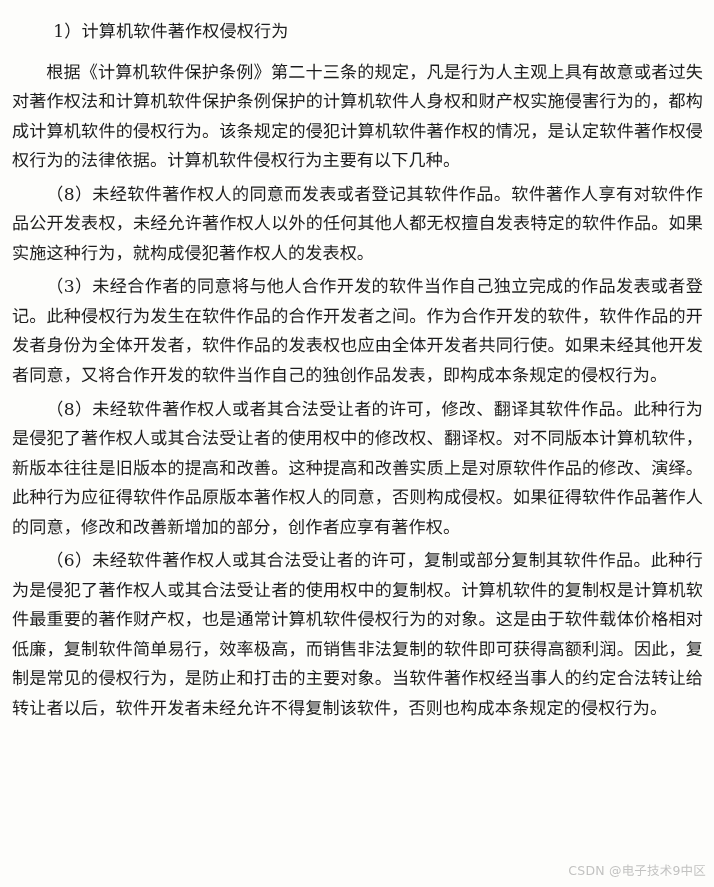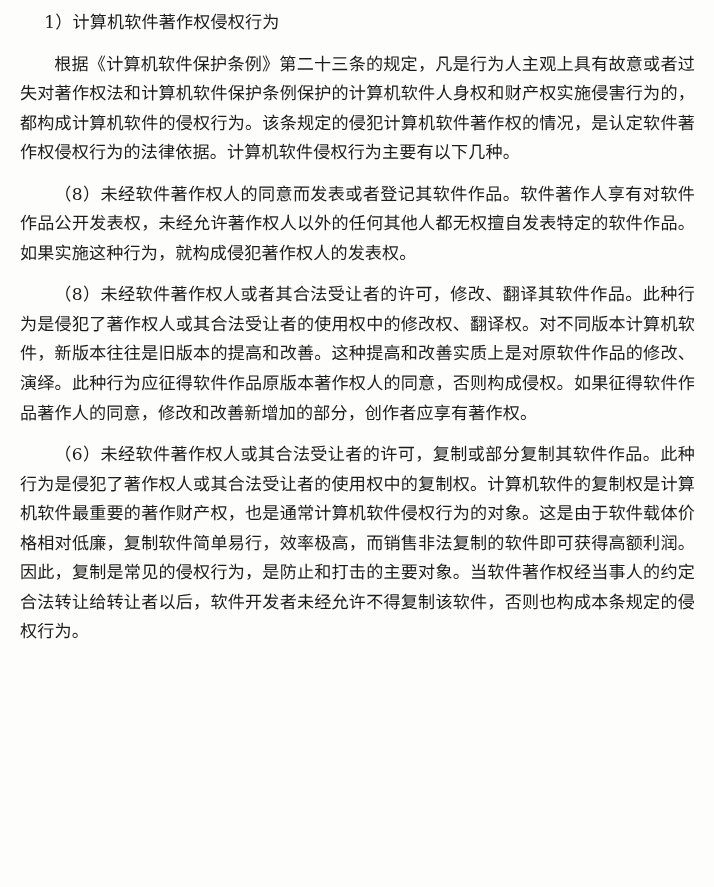--- a/index.html
+++ b/index.html
@@ -20,33 +20,33 @@
     font-family: "DejaVu Serif", "Liberation Serif", serif;
     color: #1a1a1a;
   }
 
   .doc-body {
     position: relative;
     z-index: 2;
   }
 
   p.para {
-    margin: 12px;
+    margin: 4px;
     font-size: 17.1px;
     line-height: 29.55px;
     text-align: justify;
     text-justify: inter-ideograph;
     text-indent: 2em;
     letter-spacing: 0.15px;
     word-break: break-all;
     color: #1c1c1c;
   }
 
   p.heading {
-    margin: 2px;
+    margin: 11px;
     font-size: 17.1px;
     line-height: 29.55px;
     text-indent: 2em;
     letter-spacing: 0.15px;
     color: #1c1c1c;
   }
 
   .watermark {
     position: absolute;
     right: 8px;
@@ -63,19 +63,21 @@
 </style>
 </head>
 <body>
 
 <div class="page">
 
   <div class="doc-body">
     <p class="heading">1）计算机软件著作权侵权行为</p>
     <p class="para">根据《计算机软件保护条例》第二十三条的规定，凡是行为人主观上具有故意或者过失对著作权法和计算机软件保护条例保护的计算机软件人身权和财产权实施侵害行为的，都构成计算机软件的侵权行为。该条规定的侵犯计算机软件著作权的情况，是认定软件著作权侵权行为的法律依据。计算机软件侵权行为主要有以下几种。</p>
     <p class="para">（8）未经软件著作权人的同意而发表或者登记其软件作品。软件著作人享有对软件作品公开发表权，未经允许著作权人以外的任何其他人都无权擅自发表特定的软件作品。如果实施这种行为，就构成侵犯著作权人的发表权。</p>
+    <p class="para">（3）未经合作者的同意将与他人合作开发的软件当作自己独立完成的作品发表或者登记。此种侵权行为发生在软件作品的合作开发者之间。作为合作开发的软件，软件作品的开发者身份为全体开发者，软件作品的发表权也应由全体开发者共同行使。如果未经其他开发者同意，又将合作开发的软件当作自己的独创作品发表，即构成本条规定的侵权行为。</p>
     <p class="para">（8）未经软件著作权人或者其合法受让者的许可，修改、翻译其软件作品。此种行为是侵犯了著作权人或其合法受让者的使用权中的修改权、翻译权。对不同版本计算机软件，新版本往往是旧版本的提高和改善。这种提高和改善实质上是对原软件作品的修改、演绎。此种行为应征得软件作品原版本著作权人的同意，否则构成侵权。如果征得软件作品著作人的同意，修改和改善新增加的部分，创作者应享有著作权。</p>
     <p class="para">（6）未经软件著作权人或其合法受让者的许可，复制或部分复制其软件作品。此种行为是侵犯了著作权人或其合法受让者的使用权中的复制权。计算机软件的复制权是计算机软件最重要的著作财产权，也是通常计算机软件侵权行为的对象。这是由于软件载体价格相对低廉，复制软件简单易行，效率极高，而销售非法复制的软件即可获得高额利润。因此，复制是常见的侵权行为，是防止和打击的主要对象。当软件著作权经当事人的约定合法转让给转让者以后，软件开发者未经允许不得复制该软件，否则也构成本条规定的侵权行为。</p>
 
   </div>
 
+  <div class="watermark">CSDN @电子技术9中区</div>
 
 </div>
 
 </body></html>

